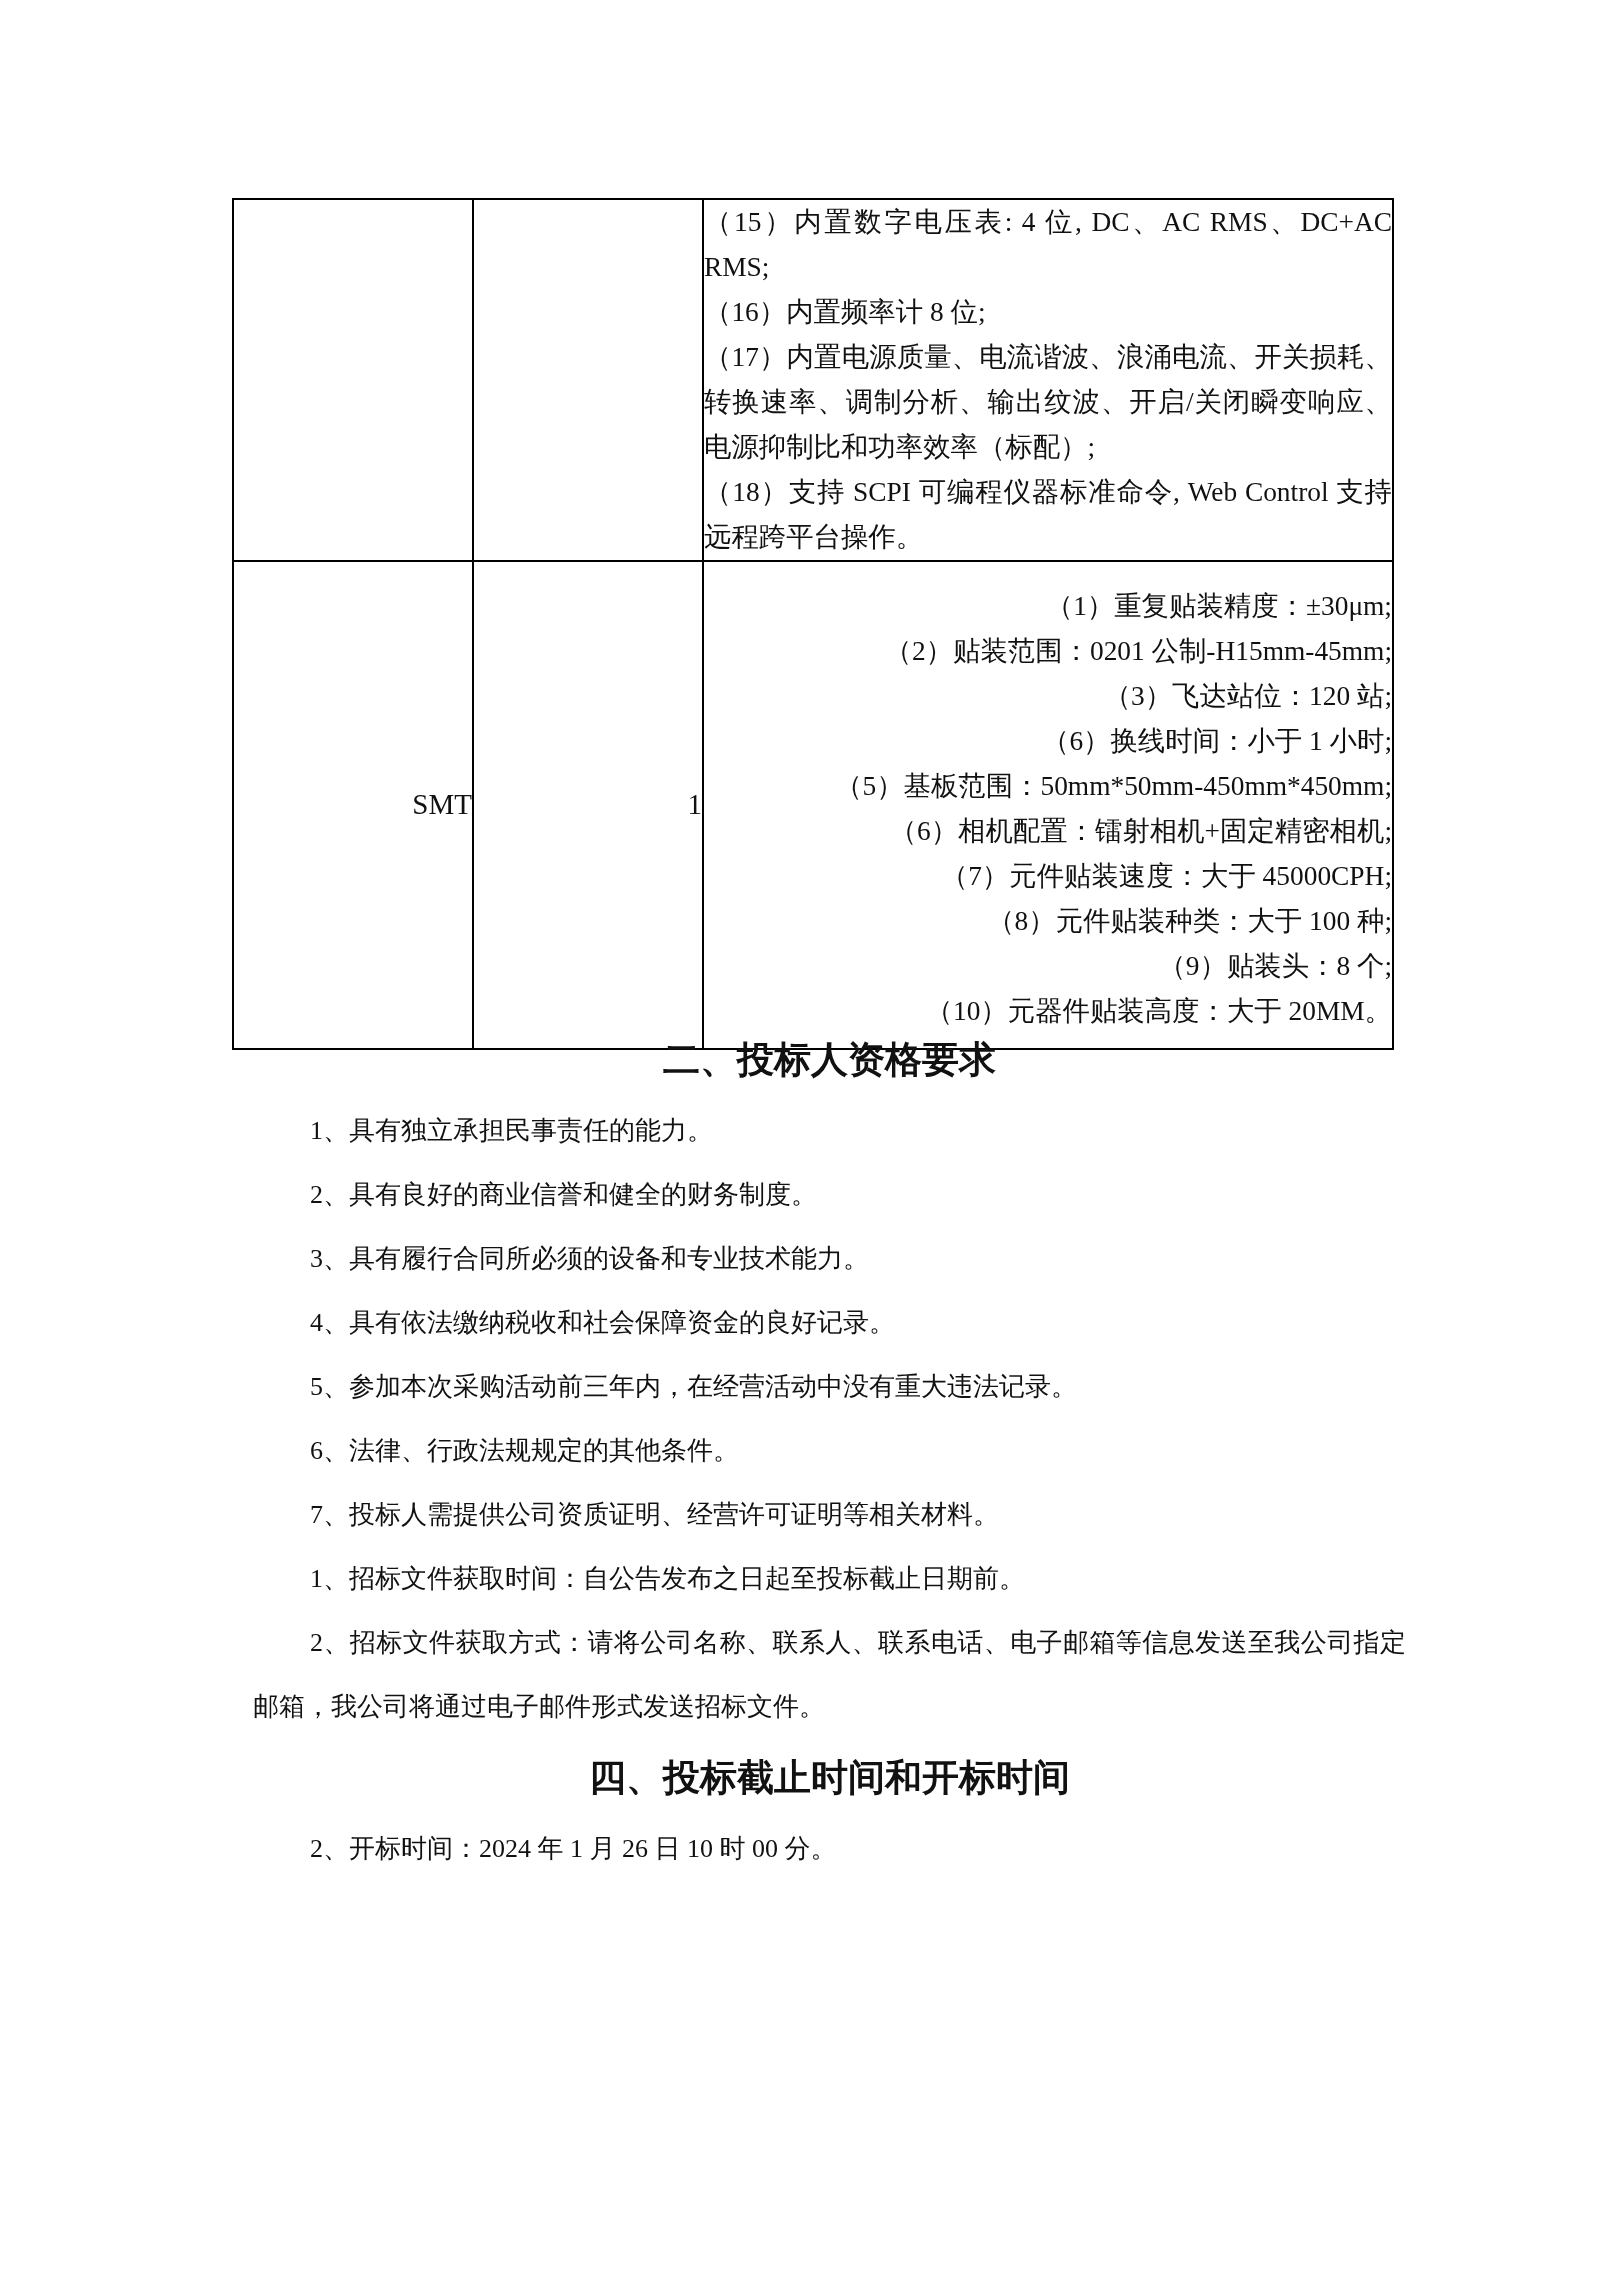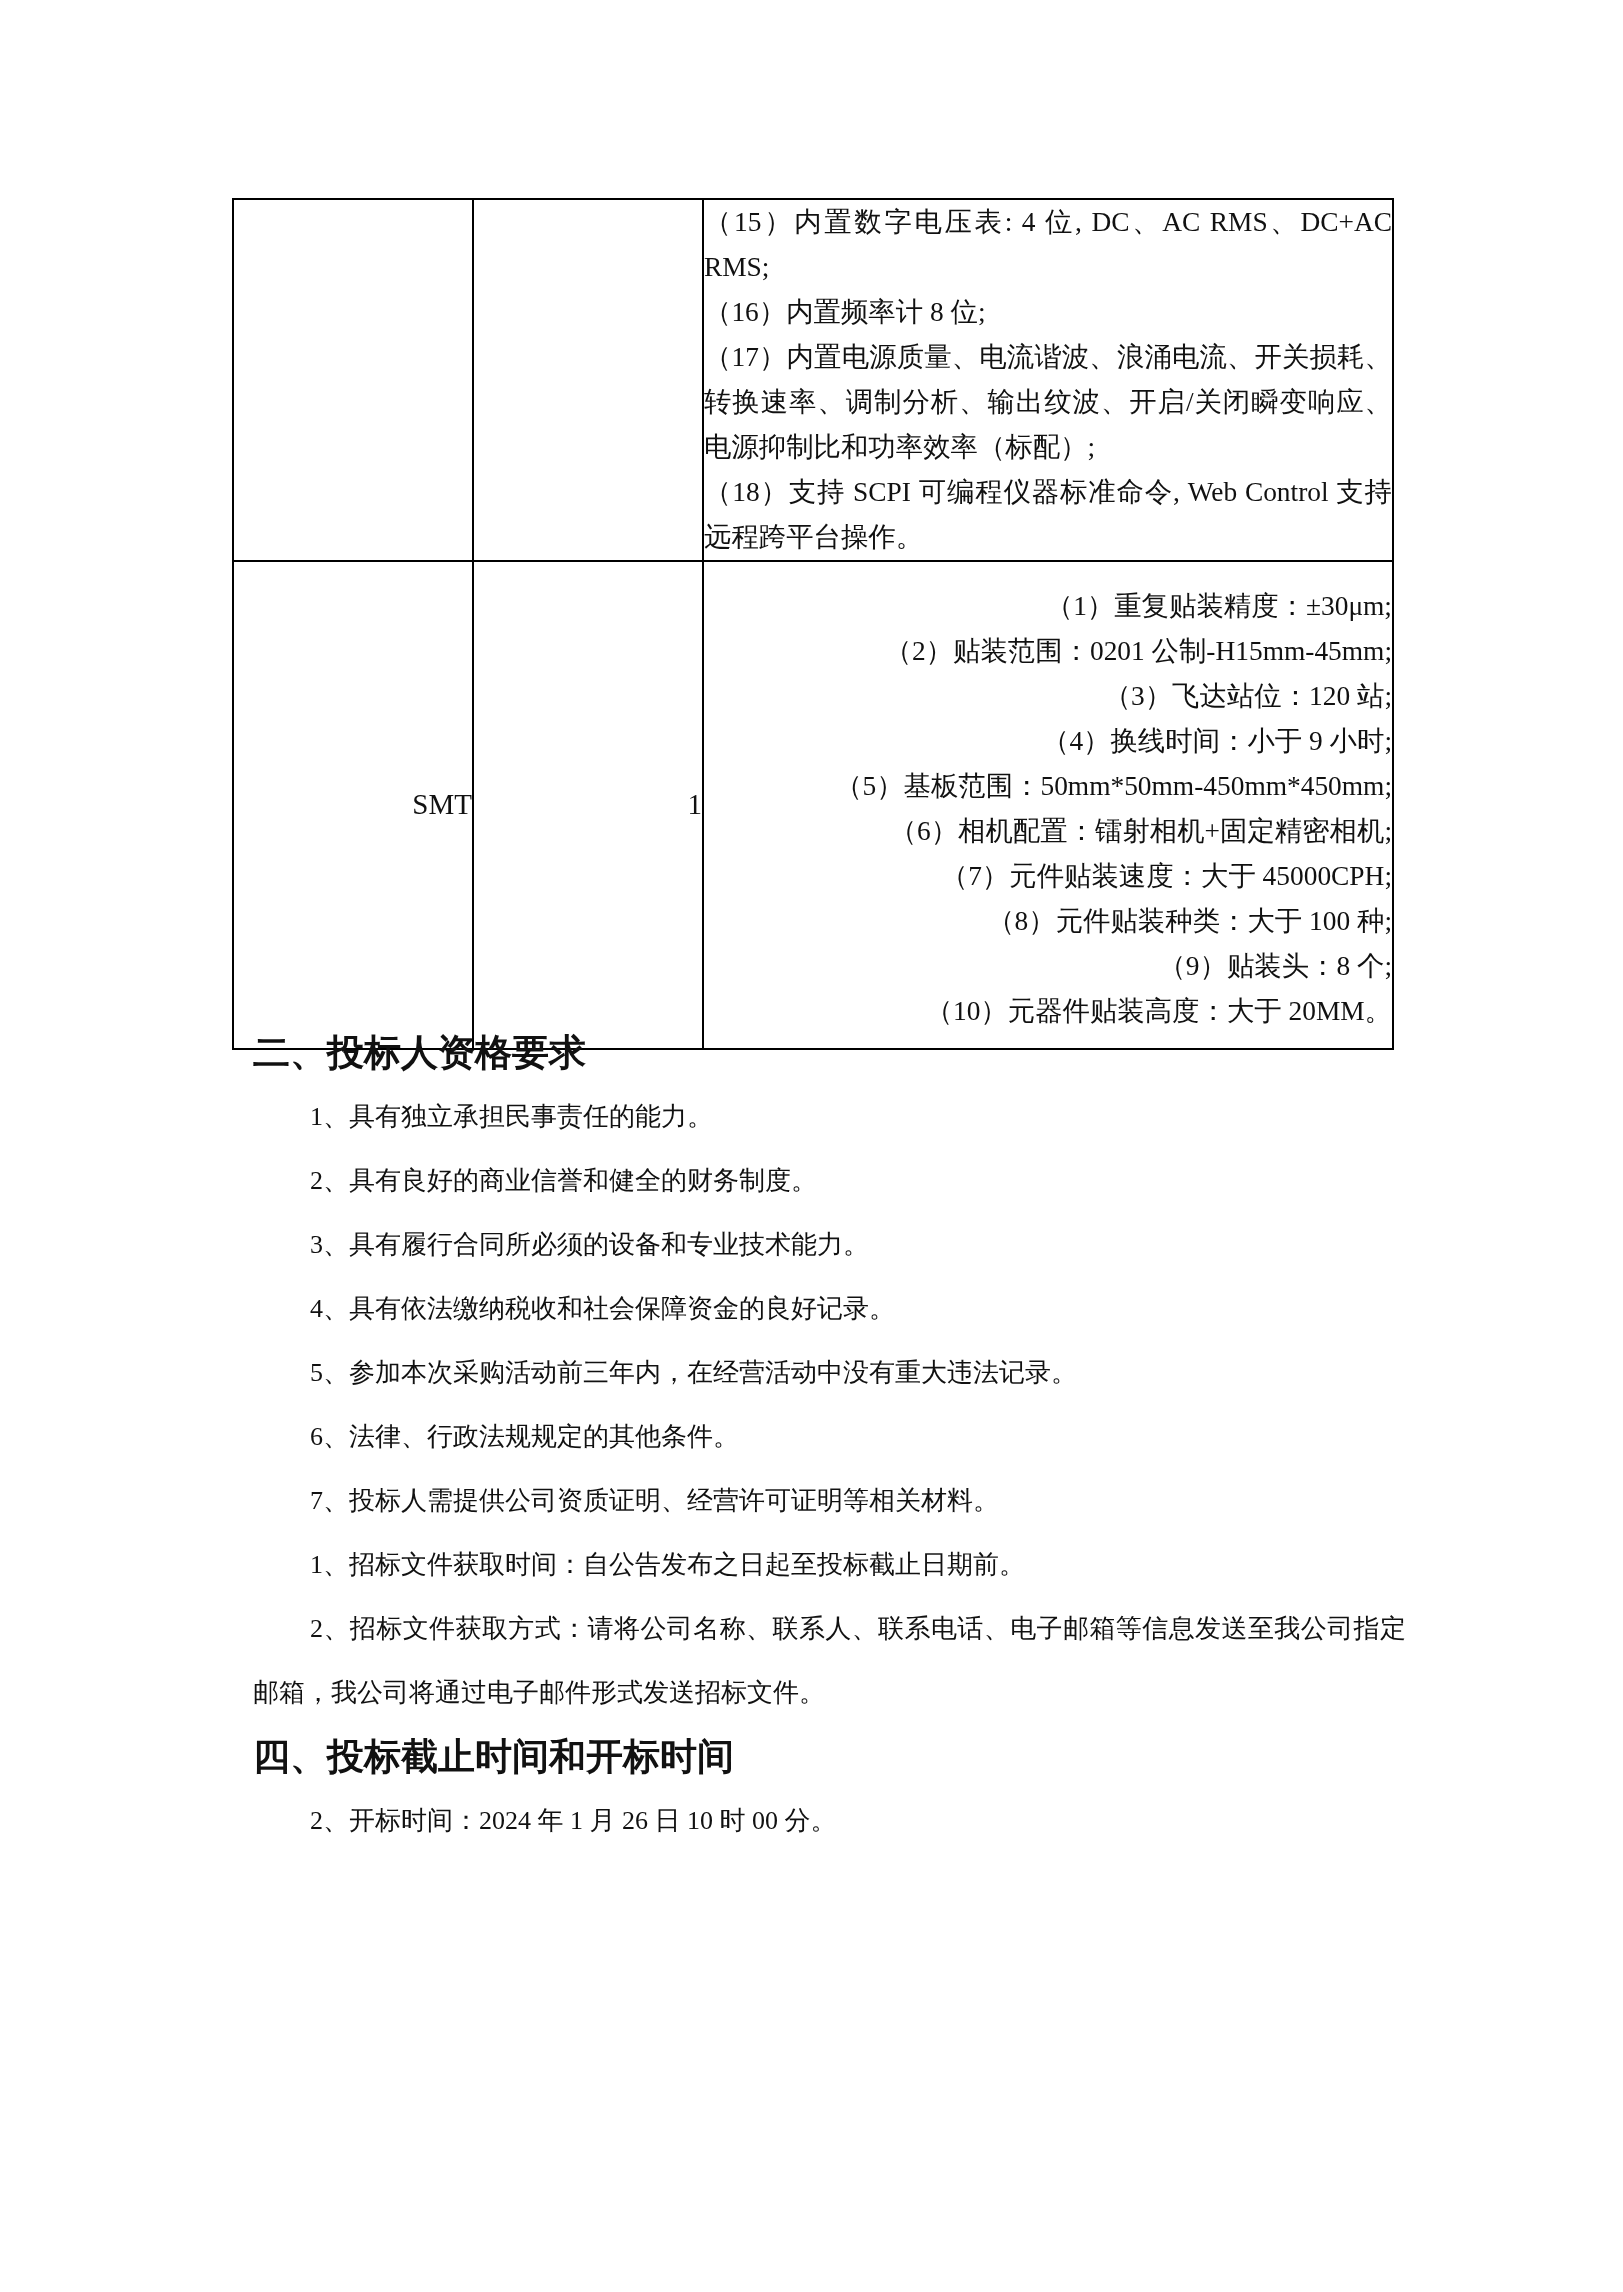--- a/index.html
+++ b/index.html
@@ -52,21 +52,22 @@
   .doc-body {
     position: absolute;
     left: 253px;
     top: 1021px;
     width: 1153px;
   }
   .sec-heading {
     font-size: 37px;
     font-weight: bold;
     line-height: 64px;
-    margin: 0;
+    margin: 7px;
+    text-align: center;
   }
   .sec-item {
     font-size: 26px;
     line-height: 64px;
     margin: 0;
     text-indent: 57px;
     text-align: justify;
   }
 </style>
 </head>
@@ -91,21 +92,21 @@
           <p>（18）支持 SCPI 可编程仪器标准命令, Web Control 支持远程跨平台操作。</p>
         </td>
       </tr>
       <tr class="row-smt">
         <td class="cell-name">SMT</td>
         <td class="cell-qty">1</td>
         <td class="cell-specs">
           <p>（1）重复贴装精度：±30μm;</p>
           <p>（2）贴装范围：0201 公制-H15mm-45mm;</p>
           <p>（3）飞达站位：120 站;</p>
-          <p>（4）换线时间：小于 9 小时;</p>
+          <p>（6）换线时间：小于 1 小时;</p>
           <p>（5）基板范围：50mm*50mm-450mm*450mm;</p>
           <p>（6）相机配置：镭射相机+固定精密相机;</p>
           <p>（7）元件贴装速度：大于 45000CPH;</p>
           <p>（8）元件贴装种类：大于 100 种;</p>
           <p>（9）贴装头：8 个;</p>
           <p>（10）元器件贴装高度：大于 20MM。</p>
         </td>
       </tr>
     </tbody>
   </table>

